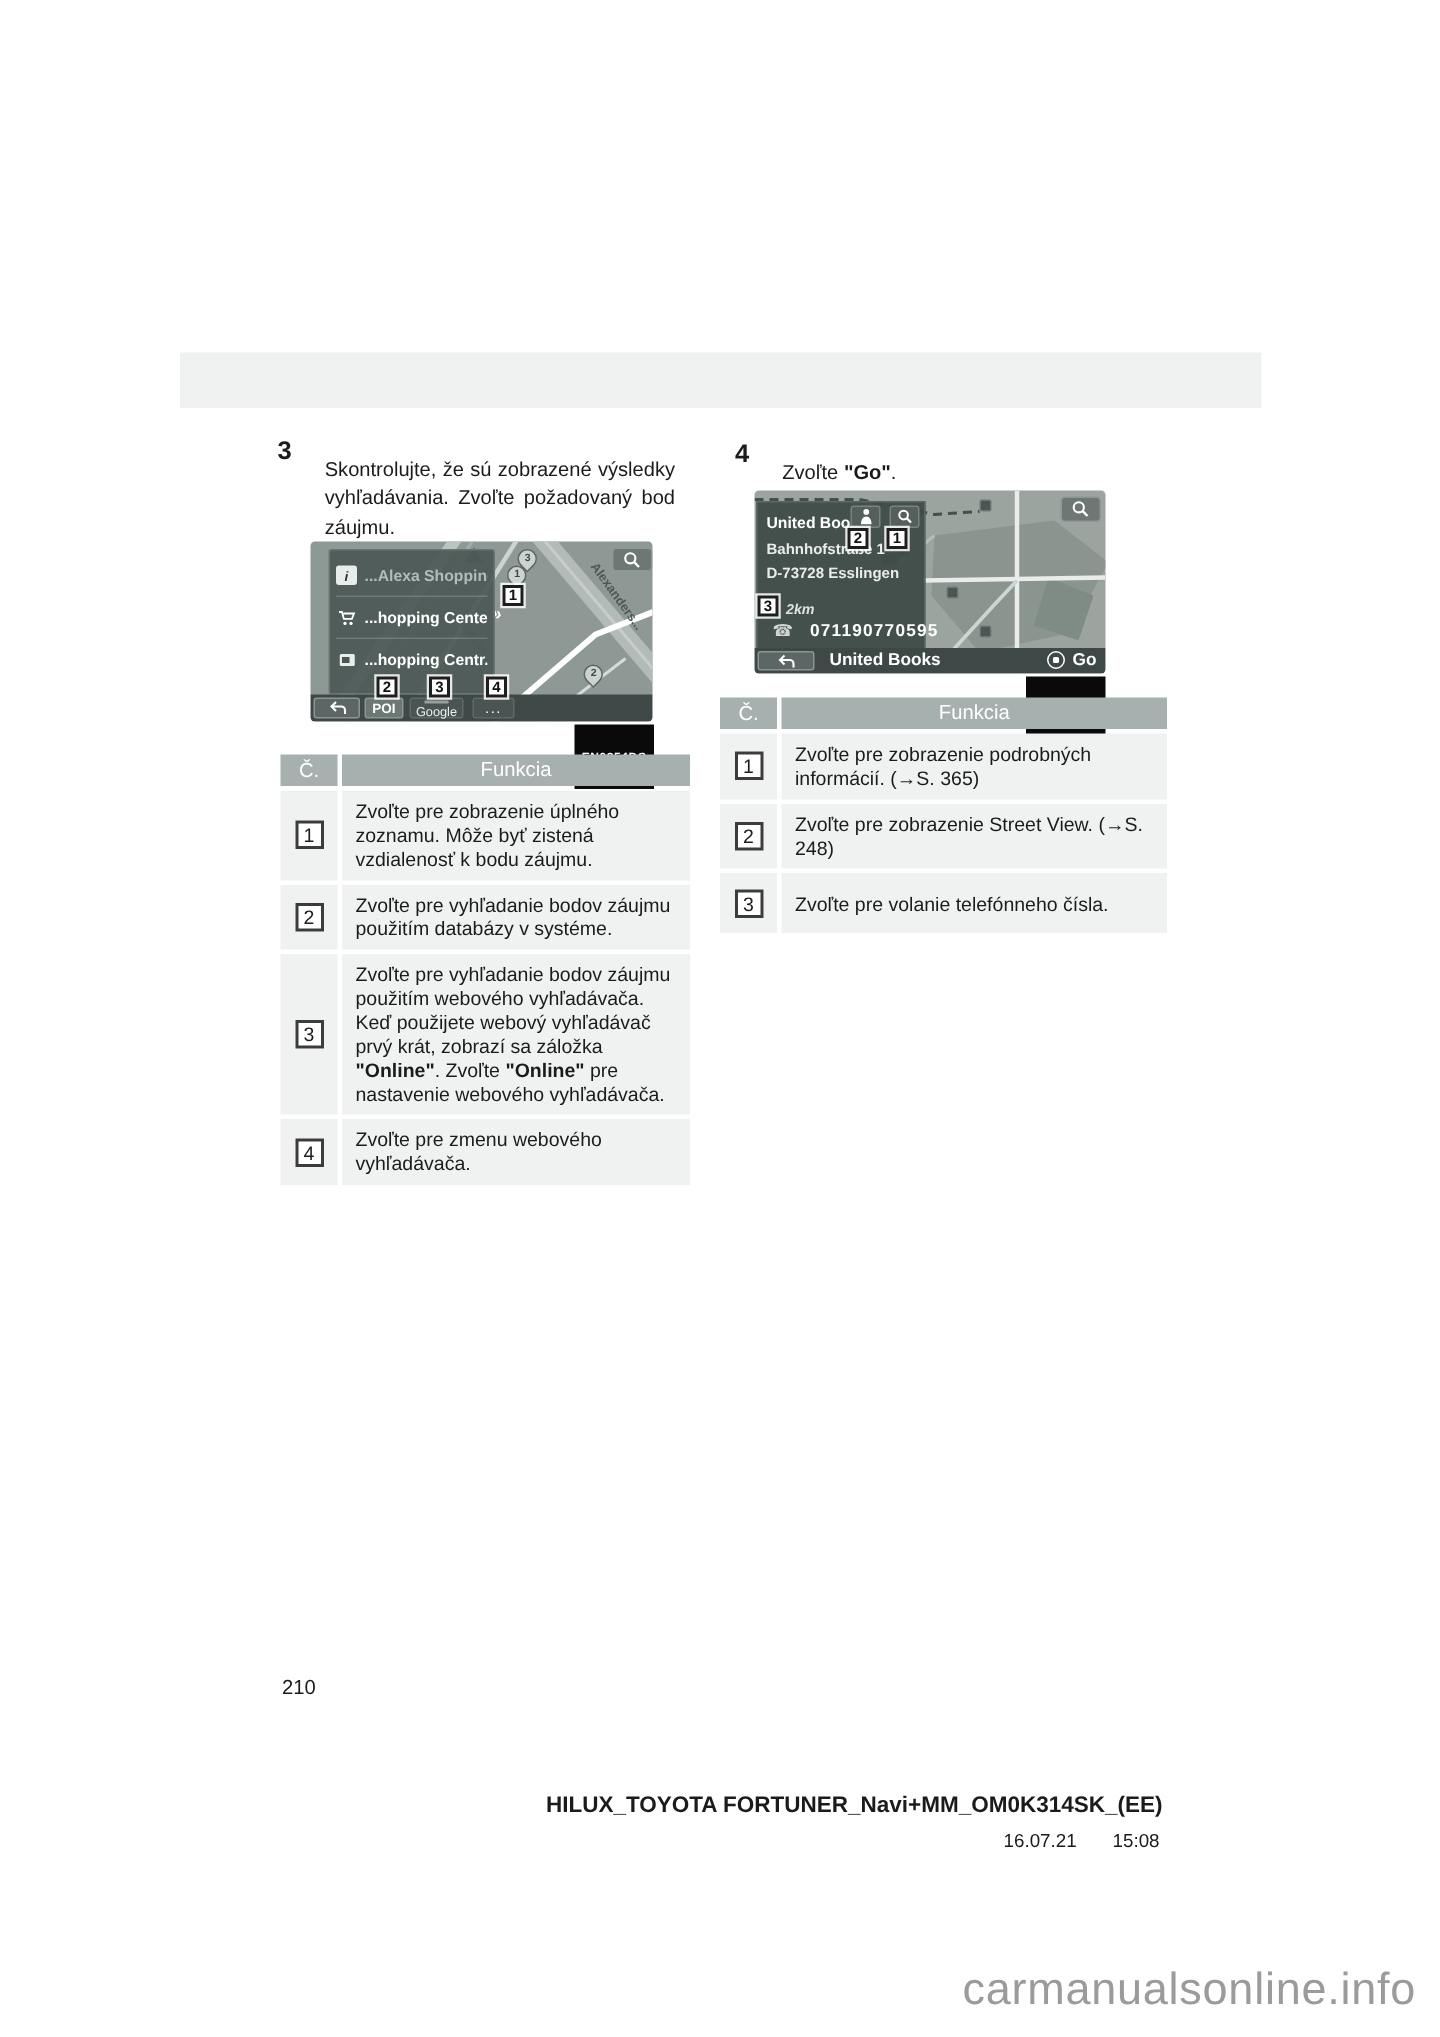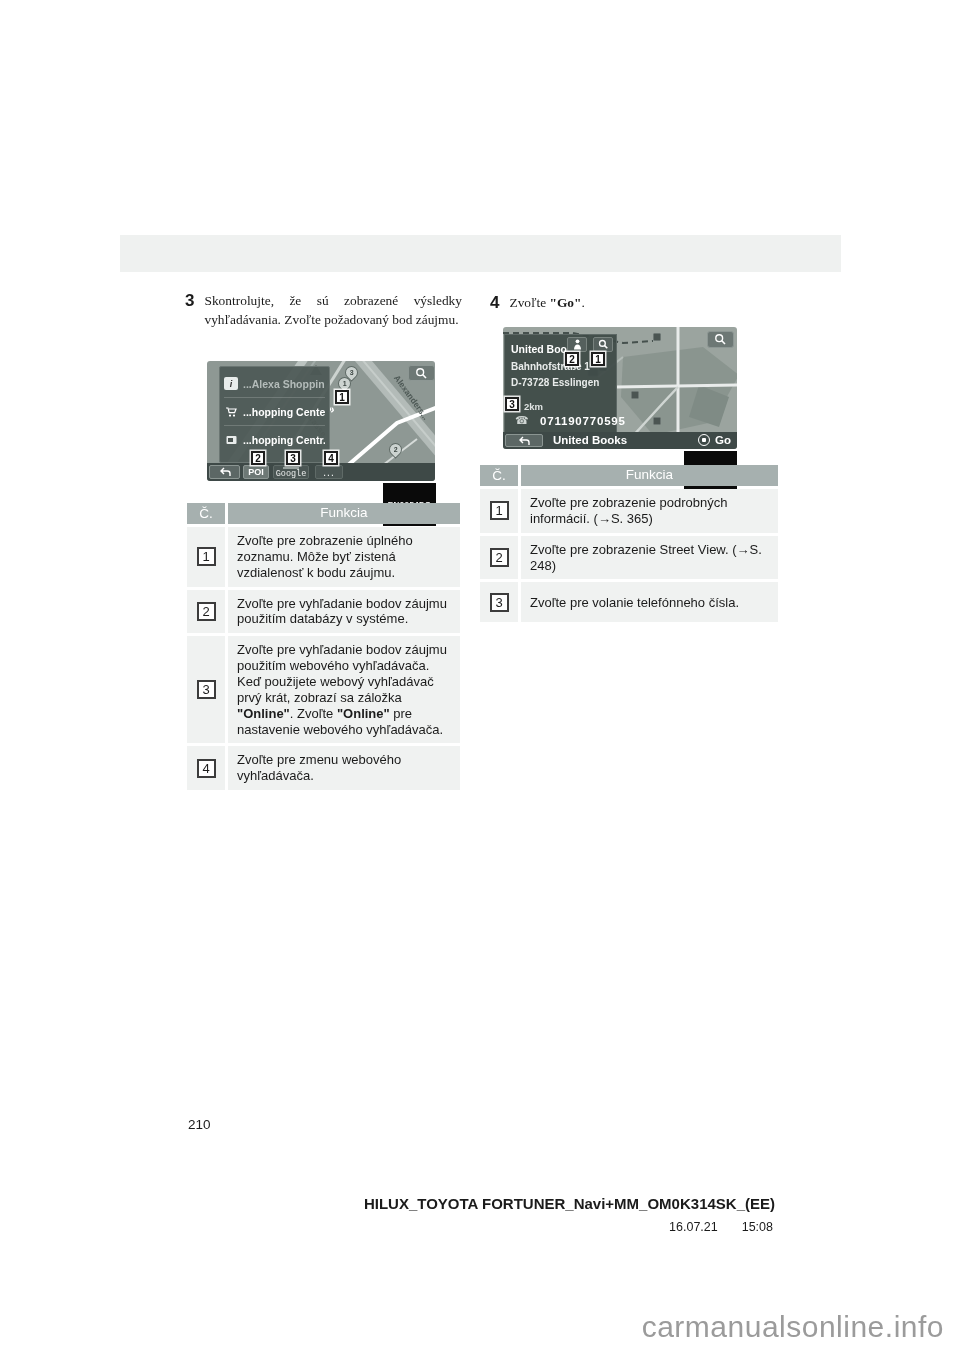--- a/index.html
+++ b/index.html
@@ -8,21 +8,21 @@
   .page *{box-sizing:border-box;}
 
   
   .hdr-dark{position:absolute;left:120px;top:174px;width:721px;height:61px;background:#a8b2b1;
             display:flex;align-items:flex-end;padding:0 0 9px 70px;color:#fdfdfd;font-size:14.5px;letter-spacing:.3px;}
   .hdr-light{position:absolute;left:120px;top:235px;width:721px;height:37px;background:#eff1f0;}
 
   
   .step{position:absolute;display:flex;align-items:flex-start;}
   .step .n{font-weight:bold;font-size:17px;line-height:1.15;margin-right:10px;}
-  .step p{margin:0;font-size:13.4px;line-height:1.44;text-align:justify;font-family:Liberation Serif, serif;}
+  .step p{margin:12px;font-size:13.4px;line-height:1.44;text-align:justify;}
   .step3{left:185px;top:291px;width:277px;}
   .step4{left:490px;top:293px;width:250px;}
 
   
   .shot{position:absolute;overflow:hidden;border-radius:3px;}
   .shot1{left:207px;top:361px;width:228px;height:120px;background:#8e9894;}
   .shot2{left:503px;top:327px;width:234px;height:122px;background:#9ba49f;}
   .mapsvg{position:absolute;left:0;top:0;}
   .figid{position:absolute;background:#0a0a0a;color:#fff;font-size:8px;line-height:11px;
          padding:16px 5px;letter-spacing:.4px;font-weight:bold;}
@@ -67,30 +67,30 @@
   
   .bar{position:absolute;left:0;right:0;bottom:0;background:#3e4947;z-index:4;}
   .bar1{height:18px;text-align:right;} .bar2{height:17px;}
   .bbtn{position:absolute;background:#5c6765;border:1px solid #8b9592;border-radius:2px;
         display:flex;align-items:center;justify-content:center;color:#fff;}
   .backb1{left:2px;top:2px;width:31px;height:14px;}
   .backb2{left:2px;top:2px;width:38px;height:13px;}
   .poib{left:36px;top:2px;width:26px;height:14px;font-size:9px;font-weight:bold;background:#6d7875;}
   .gglb{left:66px;top:2px;width:36px;height:14px;background:#4a5553;border-color:#5f6a67;flex-direction:column;}
   .gglb .pb{width:16px;height:2px;background:#97a09d;margin-bottom:1px;}
-  .gglb .gg{font-family:Liberation Mono, monospace;font-size:8.5px;color:#eceeed;line-height:8px;}
+  .gglb .gg{font-family:Liberation Sans, sans-serif;font-size:8.5px;color:#eceeed;line-height:8px;}
   .moreb{left:108px;top:2px;width:28px;height:14px;background:#4a5553;border-color:#5f6a67;font-size:10px;letter-spacing:1px;}
 
   
   .panel2{position:absolute;left:1px;top:7px;width:113px;height:99px;background:rgba(63,74,71,.94);
           border:1px solid #5d6865;z-index:3;}
   .p2name{position:absolute;left:6px;top:8px;font-size:10.5px;font-weight:bold;color:#fff;white-space:nowrap;}
   .p2addr1{position:absolute;left:6px;top:26px;font-size:10px;font-weight:bold;color:#e9eceb;white-space:nowrap;}
   .p2addr2{position:absolute;left:6px;top:42px;font-size:10px;font-weight:bold;color:#e9eceb;white-space:nowrap;}
-  .p2dist{position:absolute;left:19px;top:66px;font-size:9.5px;font-weight:bold;color:#dfe3e2;}
+  .p2dist{position:absolute;left:19px;top:66px;font-size:9.5px;font-weight:bold;color:#dfe3e2;font-style:italic;}
   .p2phoneicon{position:absolute;left:10px;top:79px;font-size:11px;color:#cfd5d3;}
   .p2phone{position:absolute;left:35px;top:80px;font-size:11.5px;font-weight:bold;color:#fff;letter-spacing:.8px;}
   .mini{position:absolute;width:20px;height:15px;background:#55605d;border:1px solid #79837f;border-radius:2px;
         display:flex;align-items:center;justify-content:center;}
   .p2person{left:62px;top:2px;} .p2mag{left:88px;top:2px;}
   .b2label{position:absolute;left:50px;top:2px;font-size:11.5px;font-weight:bold;color:#fff;}
   .gowrap{position:absolute;right:6px;top:2px;display:flex;align-items:center;color:#fff;}
   .goic{width:12px;height:12px;border:1.5px solid #fff;border-radius:50%;margin-right:5px;position:relative;}
   .goic::after{content:"";position:absolute;left:3px;top:3px;width:4px;height:4px;background:#fff;border-radius:1px;}
   .golbl{font-size:11.5px;font-weight:bold;}

